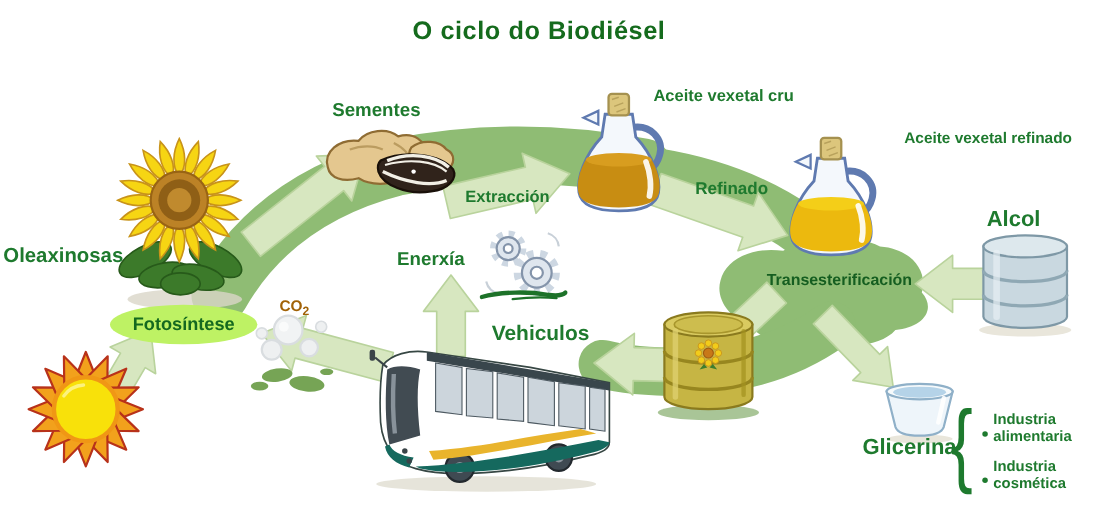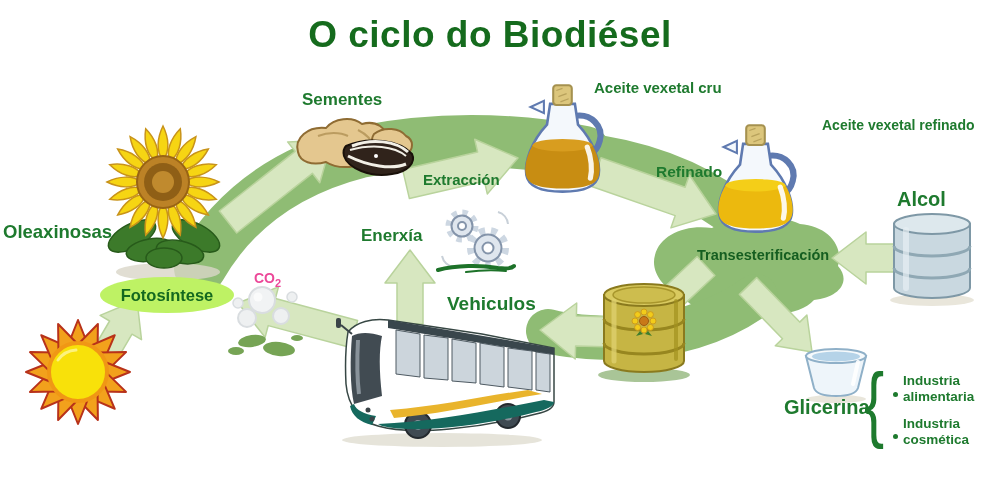--- a/index.html
+++ b/index.html
@@ -2,30 +2,30 @@
 <html style="--title-green: #156b1d; --label-green: #1e7a2e; --ring-green: #8fbc74; --arrow-light-green: #d7e7c0; --biodiesel-barrel-gold: #c6b544; --alcohol-drum-blue: #c9d8e0; --sun-yellow: #f8e10a; --badge-olive: #8a8420; --badge-text: #ffffff;"><head>
 <meta charset="utf-8">
 <style>
   html,body{margin:0;padding:0;background:#fff;}
   #canvas{
     position:relative;width:1000px;height:477px;background:#fff;overflow:hidden;
     font-family:"Liberation Sans",sans-serif;
   }
   .lbl{position:absolute;color:var(--label-green);font-weight:bold;white-space:nowrap;z-index:6;}
   #title{position:absolute;left:0;top:14px;width:980px;text-align:center;
-    font-size:37px;font-weight:bold;color:var(--title-green);letter-spacing:.5px;z-index:6;}
+    font-size:23px;font-weight:bold;color:var(--title-green);letter-spacing:.5px;z-index:6;}
   .item{position:absolute;z-index:4;}
   #cycle{position:absolute;left:0;top:0;z-index:1;}
   .ring-stroke{stroke:var(--ring-green);fill:none;stroke-linecap:round;}
   .ring-fill{fill:var(--ring-green);}
   .arrow-poly{fill:var(--arrow-light-green);stroke:#b9d39c;stroke-width:1.5;stroke-linejoin:round;}
   #fotosintese-ellipse{position:absolute;left:100px;top:277px;width:134px;height:36px;
     background:#bef264;border-radius:50%;display:flex;align-items:center;justify-content:center;
     font-size:16.5px;font-weight:bold;color:#14691f;z-index:5;}
-  #co2-label{position:absolute;left:254px;top:270px;font-size:14px;font-weight:bold;color:#ec4899;z-index:6;}
+  #co2-label{position:absolute;left:254px;top:270px;font-size:14px;font-weight:bold;color:#a16207;z-index:6;}
   #co2-label sub{font-size:11px;}
   #biodiesel-badge{position:absolute;left:594px;top:383px;width:90px;height:24px;z-index:6;
     background:linear-gradient(180deg,#a59b2a 0%,#736d12 100%);
     border:2px solid #ece6c2;border-radius:14px;box-sizing:border-box;
     display:flex;align-items:center;justify-content:center;
     color:var(--badge-text);font-size:15px;font-weight:bold;text-shadow:0 1px 1px rgba(0,0,0,.35);}
   #glicerina-brace{position:absolute;left:864px;top:356px;font-size:84px;line-height:95px;
     color:var(--label-green);transform:scaleX(.72);transform-origin:left top;z-index:6;font-weight:400;}
   .industry{position:absolute;left:903px;width:96px;font-size:13.5px;line-height:1.18;
     font-weight:bold;color:var(--label-green);white-space:normal;z-index:6;}
@@ -272,21 +272,21 @@
       </g>
     </svg>
   </div>
 
   <div class="lbl" style="left:3px;top:221px;font-size:18.5px;">Oleaxinosas</div>
   <div id="fotosintese-ellipse">Fotosíntese</div>
   <div id="co2-label"><span>CO</span><sub>2</sub></div>
   <div class="lbl" style="left:302px;top:90px;font-size:17px;">Sementes</div>
   <div class="lbl" style="left:423px;top:139px;font-size:15px;margin-top:32px;">Extracción</div>
   <div class="lbl" style="left:594px;top:79px;font-size:15px;">Aceite vexetal cru</div>
-  <div class="lbl" style="left:632px;top:163px;font-size:15.5px;margin-left:24px;">Refinado</div>
+  <div class="lbl" style="left:632px;top:163px;font-size:15.5px;">Refinado</div>
   <div class="lbl" style="left:785px;top:117px;font-size:14px;margin-left:37px;">Aceite vexetal refinado</div>
   <div class="lbl" style="left:897px;top:188px;font-size:20px;">Alcol</div>
   <div class="lbl" style="left:697px;top:247px;font-size:14.5px;color:#155e20;">Transesterificación</div>
   <div class="lbl" style="left:361px;top:226px;font-size:17px;">Enerxía</div>
   <div class="lbl" style="left:447px;top:293px;font-size:19px;">Vehiculos</div>
   <div class="lbl" style="left:784px;top:396px;font-size:20px;">Glicerina</div>
   <div id="glicerina-brace">{</div>
   <div class="industry" style="top:373px;">Industria alimentaria</div>
   <div class="industry" style="top:416px;">Industria cosmética</div>
   <div class="dot" style="left:893px;top:392px;"></div>

